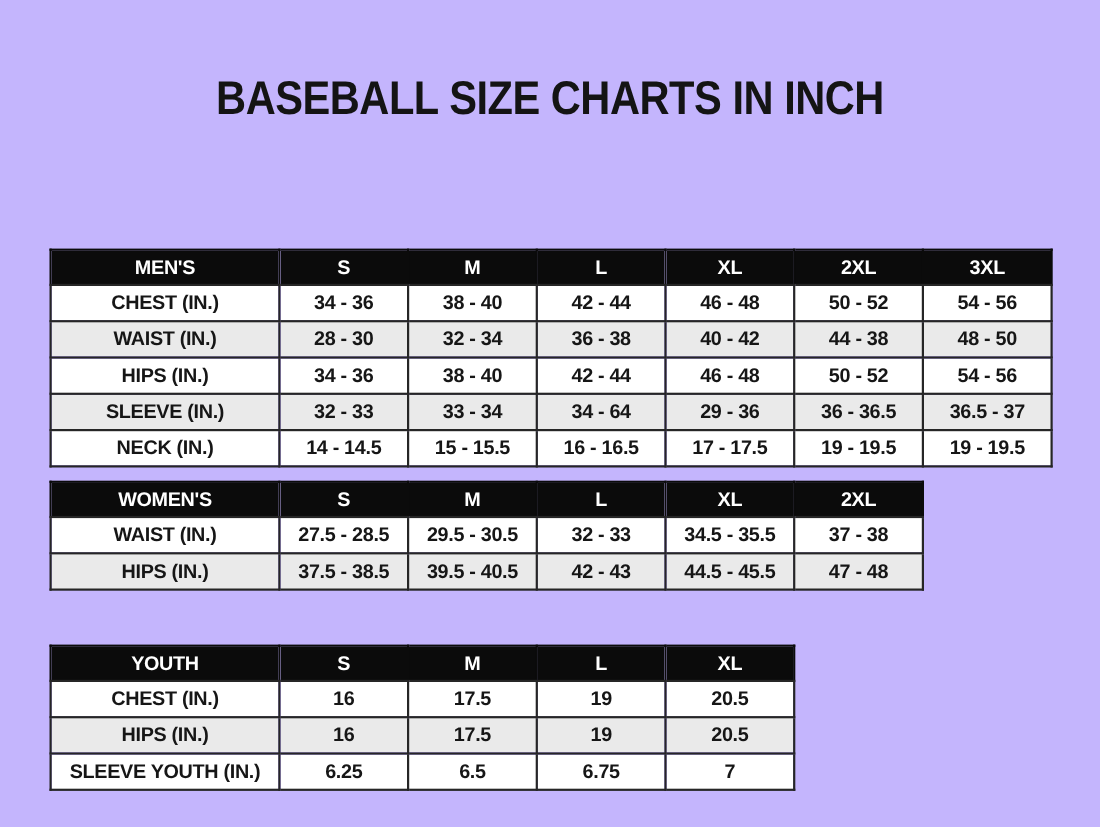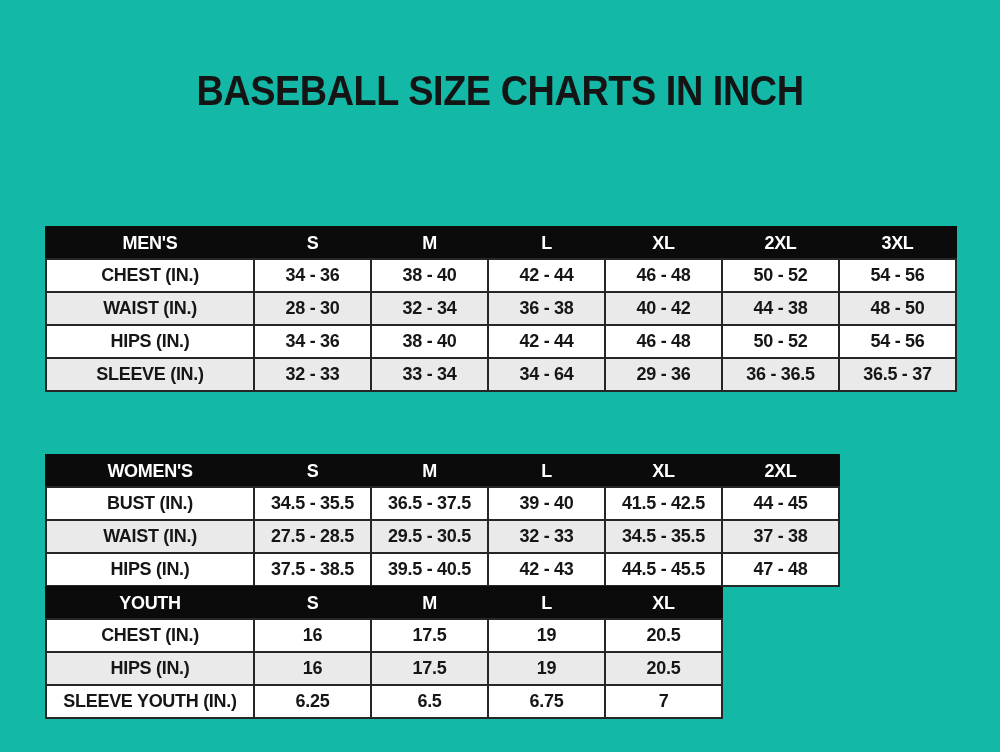--- a/index.html
+++ b/index.html
@@ -5,21 +5,21 @@
   html, body {
     margin: 0;
     padding: 0;
     background: #ffffff;
     font-family: "Liberation Sans", sans-serif;
   }
   .page {
     position: relative;
     width: 1000px;
     height: 752px;
-    background: #14b8a6;
+    background: #c4b5fd;
     overflow: hidden;
   }
   .title {
     position: absolute;
     top: 68px;
     left: 0;
     width: 100%;
     text-align: center;
     font-size: 43px;
     line-height: 44px;
@@ -31,21 +31,21 @@
     white-space: nowrap;
   }
   table.size-table {
     position: absolute;
     left: 45px;
     border-collapse: collapse;
     table-layout: fixed;
     margin-top: 38px;
   }
   #table-mens   { top: 188px; }
-  #table-womens { top: 416px; }
+  #table-womens { top: 399px; }
   #table-youth  { top: 548px; }
 
   table.size-table col.label-col { width: 208px; }
   table.size-table col.size-col  { width: 117px; }
 
   table.size-table th,
   table.size-table td {
     border: 2px solid #262626;
     text-align: center;
     vertical-align: middle;
@@ -129,20 +129,29 @@
         </tr>
         <tr>
           <td>SLEEVE (IN.)</td>
           <td>32 - 33</td>
           <td>33 - 34</td>
           <td>34 - 64</td>
           <td>29 - 36</td>
           <td>36 - 36.5</td>
           <td>36.5 - 37</td>
         </tr>
+        <tr>
+          <td>NECK (IN.)</td>
+          <td>14 - 14.5</td>
+          <td>15 - 15.5</td>
+          <td>16 - 16.5</td>
+          <td>17 - 17.5</td>
+          <td>19 - 19.5</td>
+          <td>19 - 19.5</td>
+        </tr>
       </tbody>
     </table>
 
   <table class="size-table" id="table-womens">
       <colgroup>
         <col class="label-col">
         <col class="size-col">
         <col class="size-col">
         <col class="size-col">
         <col class="size-col">
@@ -153,28 +162,20 @@
           <th>WOMEN'S</th>
           <th>S</th>
           <th>M</th>
           <th>L</th>
           <th>XL</th>
           <th>2XL</th>
         </tr>
       </thead>
       <tbody>
         <tr>
-          <td>BUST (IN.)</td>
-          <td>34.5 - 35.5</td>
-          <td>36.5 - 37.5</td>
-          <td>39 - 40</td>
-          <td>41.5 - 42.5</td>
-          <td>44 - 45</td>
-        </tr>
-        <tr>
           <td>WAIST (IN.)</td>
           <td>27.5 - 28.5</td>
           <td>29.5 - 30.5</td>
           <td>32 - 33</td>
           <td>34.5 - 35.5</td>
           <td>37 - 38</td>
         </tr>
         <tr>
           <td>HIPS (IN.)</td>
           <td>37.5 - 38.5</td>

